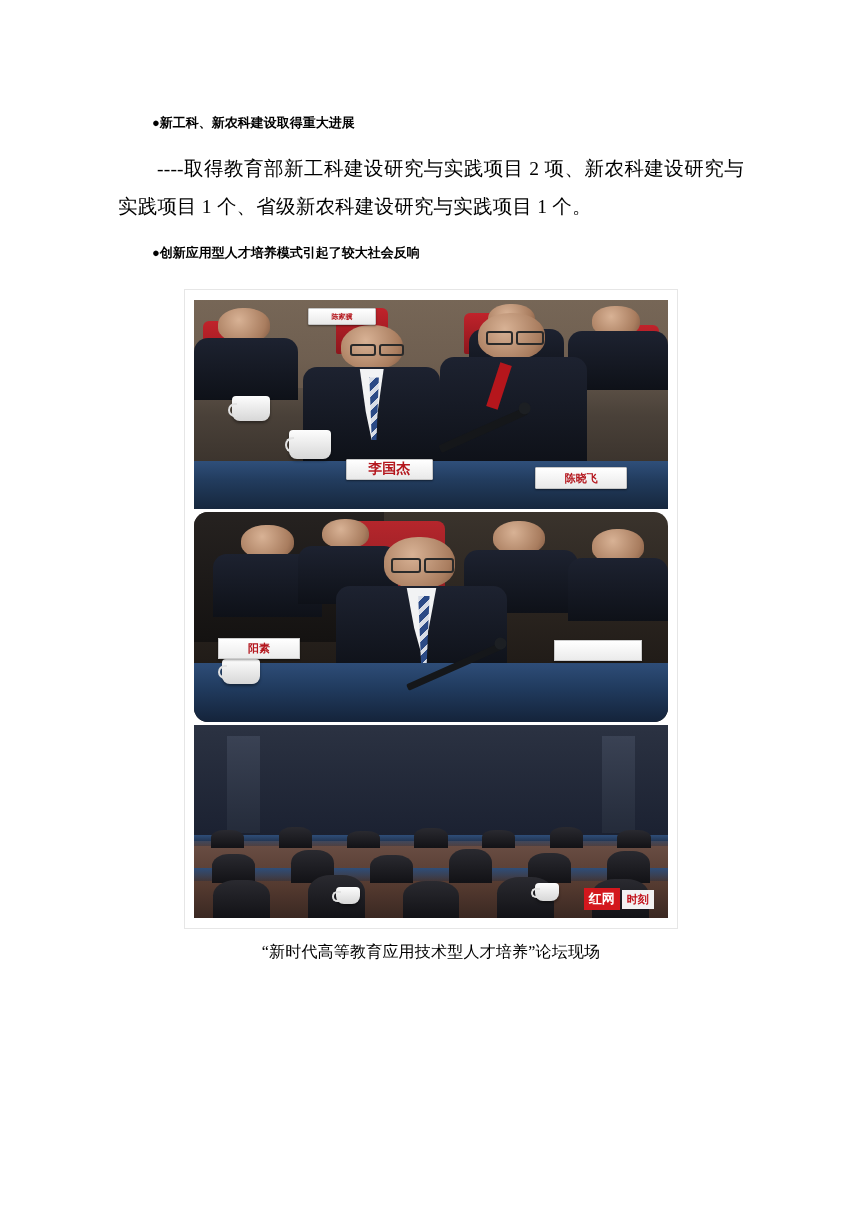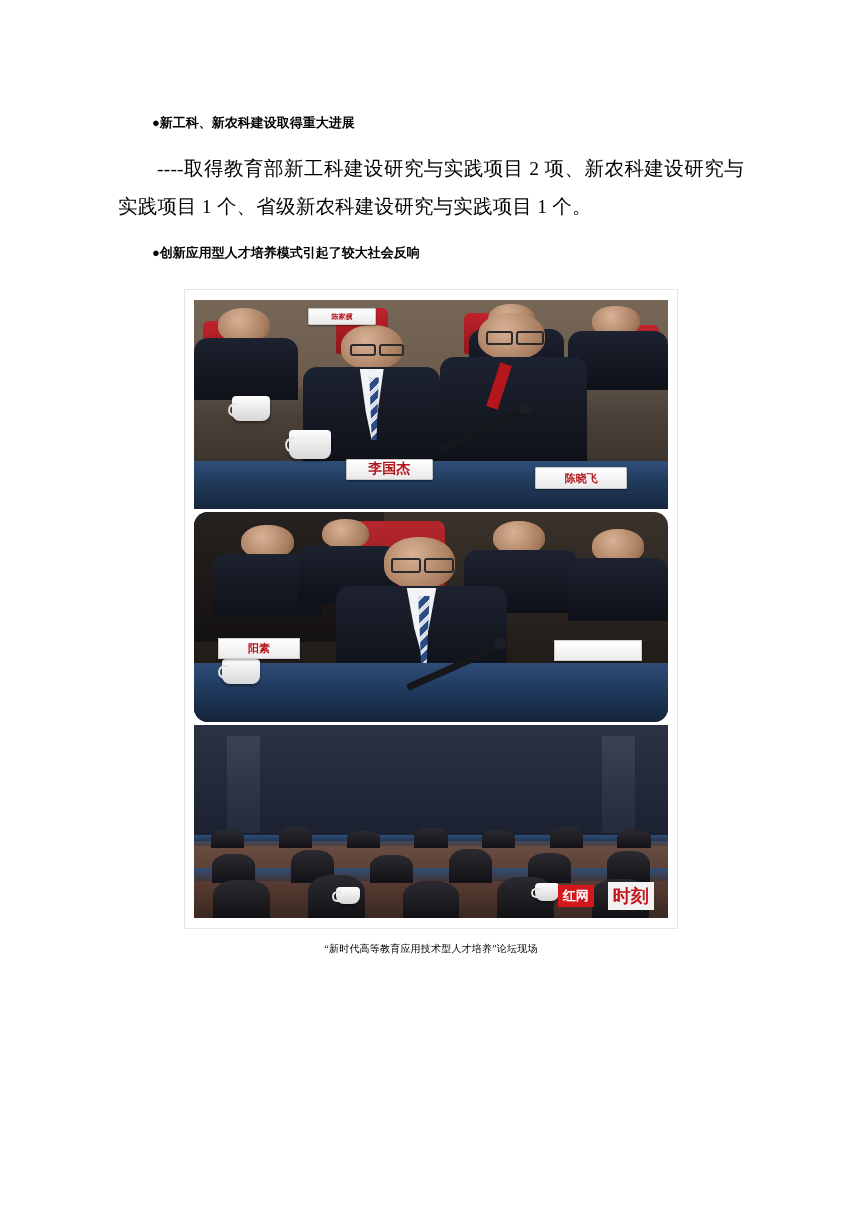--- a/index.html
+++ b/index.html
@@ -240,36 +240,36 @@
   .pc-person {
     width:7%; border-radius: 40% 40% 0 0;
     background: linear-gradient(180deg,#2a2a30,#121216);
   }
   .pc-tablebar {
     position:absolute; left:0; right:0;
     background: linear-gradient(180deg,#2e4d78,#18294157);
   }
   .pc-watermark {
     position:absolute; right:3%; bottom:4%;
-    display:flex; align-items:center; gap:14px;border-radius:9px;
+    display:flex; align-items:center; gap:2px;border-radius:9px;
   }
   .pc-wm-red {
     background:#d3171d; color:#fff;
     font-family:"Liberation Sans", sans-serif; font-weight:bold;
     padding:2px 5px;
   }
   .pc-wm-white {
     background:#f2f2f2; color:#c11119;
     font-family:"Liberation Sans", sans-serif; font-weight:bold;
     padding:2px 5px;
   }
 
   .caption {
     margin-top: 14px;
-    font-size: 10px;
+    font-size: 16px;
     text-align: center;
     letter-spacing: .2px;
   }
   .page-number {
     position: absolute;
     left: 0; right: 0;
     bottom: 68px;
     text-align: center;
     font-size: 13.5px;
     font-family: "Liberation Sans", sans-serif;
@@ -405,21 +405,21 @@
               <div class="pc-person" style="height:88%;width:12%;"></div>
               <div class="pc-person" style="height:96%;width:12%;"></div>
               <div class="pc-person" style="height:92%;width:12%;"></div>
             </div>
 
             <div class="pa-cup" style="left:30%;top:84%;width:5%;height:9%;"></div>
             <div class="pa-cup" style="left:72%;top:82%;width:5%;height:9%;"></div>
 
             <div class="pc-watermark">
               <span class="pc-wm-red" style="font-size:13px;">红网</span>
-              <span class="pc-wm-white" style="font-size:18px;">时刻</span>
+              <span class="pc-wm-white" style="font-size:11px;">时刻</span>
             </div>
           </div>
 
         </div>
       </div>
 
       <div class="caption">“新时代高等教育应用技术型人才培养”论坛现场</div>
     </div>
 
   </div>

